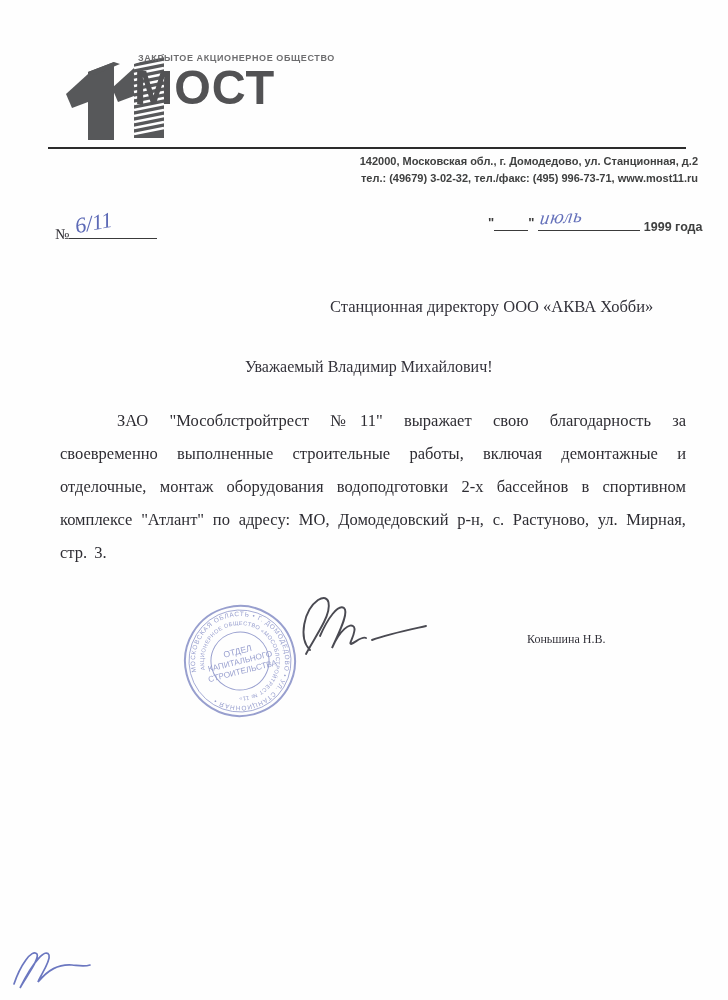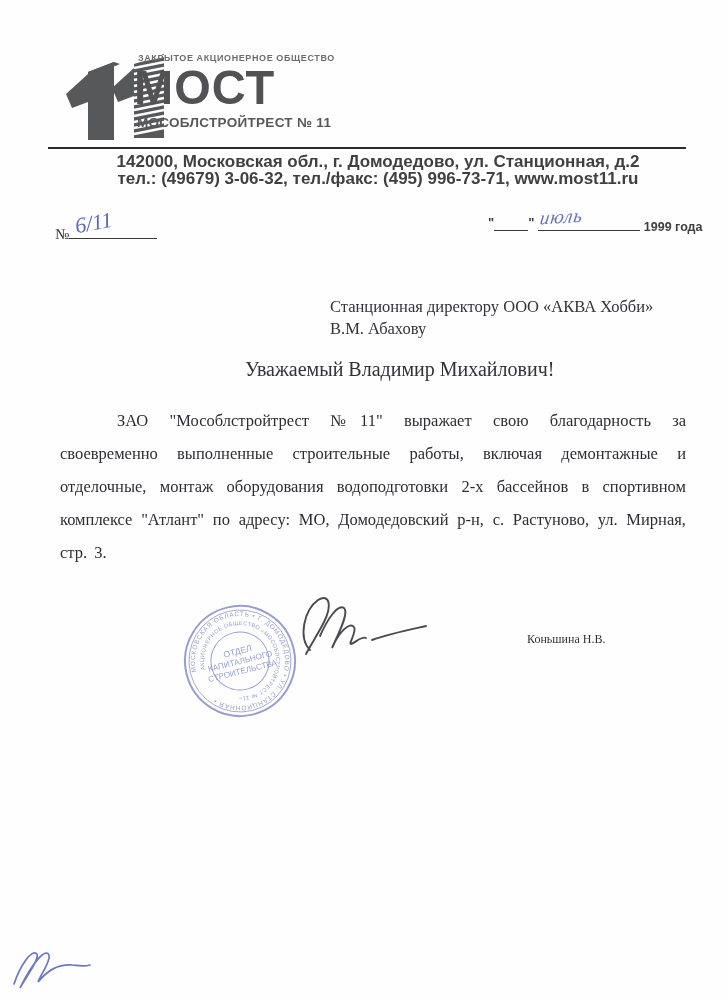--- a/index.html
+++ b/index.html
@@ -29,23 +29,23 @@
     position:absolute;left:137px;top:115px;
     font-family:"Liberation Sans", sans-serif;
     font-size:13.5px;font-weight:bold;letter-spacing:0.3px;color:#57585a;
   }
   .header-rule{
     position:absolute;left:48px;top:147px;width:638px;height:0;
     border-top:2.5px solid #2c2c2c;
   }
   .address{
     position:absolute;right:42px;top:153px;width:640px;
-    text-align:center;
-    font-family:"Liberation Sans", sans-serif;
-    font-size:17px;font-weight:bold;color:#3f4040;line-height:17px;
+    text-align:right;
+    font-family:"Liberation Sans", sans-serif;
+    font-size:11px;font-weight:bold;color:#3f4040;line-height:17px;
   }
   
   .ref-number{
     position:absolute;left:55px;top:224px;
     font-size:15px;color:#2e2d33;
   }
   .ref-underline{
     display:inline-block;width:88px;border-bottom:1.6px solid #3a3a3a;
     height:14px;position:relative;
   }
@@ -72,21 +72,21 @@
     transform:rotate(-4deg) skewX(-12deg);
     font-family:"Liberation Serif", serif;letter-spacing:1px;
   }
   
   .recipient{
     position:absolute;left:330px;top:296px;
     font-size:16.5px;line-height:22px;color:#33323a;
   }
   .salutation{
     position:absolute;left:245px;top:358px;
-    font-size:20px;color:#33323a;
+    font-size:16px;color:#33323a;
   }
   
   .body-text{
     position:absolute;left:60px;top:404px;width:626px;
     font-size:16.5px;line-height:33px;color:#2e2d33;
     text-align:justify;text-indent:57px;word-spacing:3px;
   }
   
   .sig-title{
     position:absolute;left:75px;top:630px;
@@ -131,41 +131,39 @@
       <line x1="76" y1="62" x2="106" y2="56"></line>
       <line x1="76" y1="68" x2="106" y2="62"></line>
       <line x1="76" y1="74" x2="106" y2="68"></line>
       <line x1="76" y1="80" x2="106" y2="74"></line>
       <line x1="76" y1="86" x2="106" y2="80"></line>
     </g>
   </svg>
 
   <div class="org-type">ЗАКРЫТОЕ АКЦИОНЕРНОЕ ОБЩЕСТВО</div>
   <div class="brand">МОСТ</div>
-  <div class="org-name">МОСОБЛСТРОЙТРЕСТ № 11</div>
 
   <div class="header-rule"></div>
 
   <div class="address">
     <div>142000, Московская обл., г. Домодедово, ул. Станционная, д.2</div>
-    <div>тел.: (49679) 3-06-32, тел./факс: (495) 996-73-71, www.most11.ru</div>
+    <div>тел.: (49679) 3-02-32, тел./факс: (495) 996-73-71, www.most11.ru</div>
   </div>
 
   <div class="ref-number">
     <span>№</span><span class="ref-underline"><span class="hand-number">6/11</span></span>
   </div>
 
   <div class="ref-date">
     <span class="q">"</span><span class="date-line1"></span><span class="q">"</span><span class="date-line2"><span class="hand-month">июль</span></span>
     <span>1999 года</span>
   </div>
 
   <div class="recipient">
     <div>Станционная директору ООО «АКВА Хобби»</div>
-    <div>В.М. Абахову</div>
   </div>
 
   <div class="salutation">Уважаемый Владимир Михайлович!</div>
 
   <div class="body-text">ЗАО "Мособлстройтрест №11" выражает свою благодарность за своевременно выполненные строительные работы, включая демонтажные и отделочные, монтаж оборудования водоподготовки 2-х бассейнов в спортивном комплексе "Атлант" по адресу: МО, Домодедовский р-н, с. Растуново, ул. Мирная, стр. 3.</div>
 
   <div class="sig-name">Коньшина Н.В.</div>
 
   <div class="stamp-wrap">
     <svg width="150" height="150" viewBox="0 0 150 150" aria-hidden="true">

